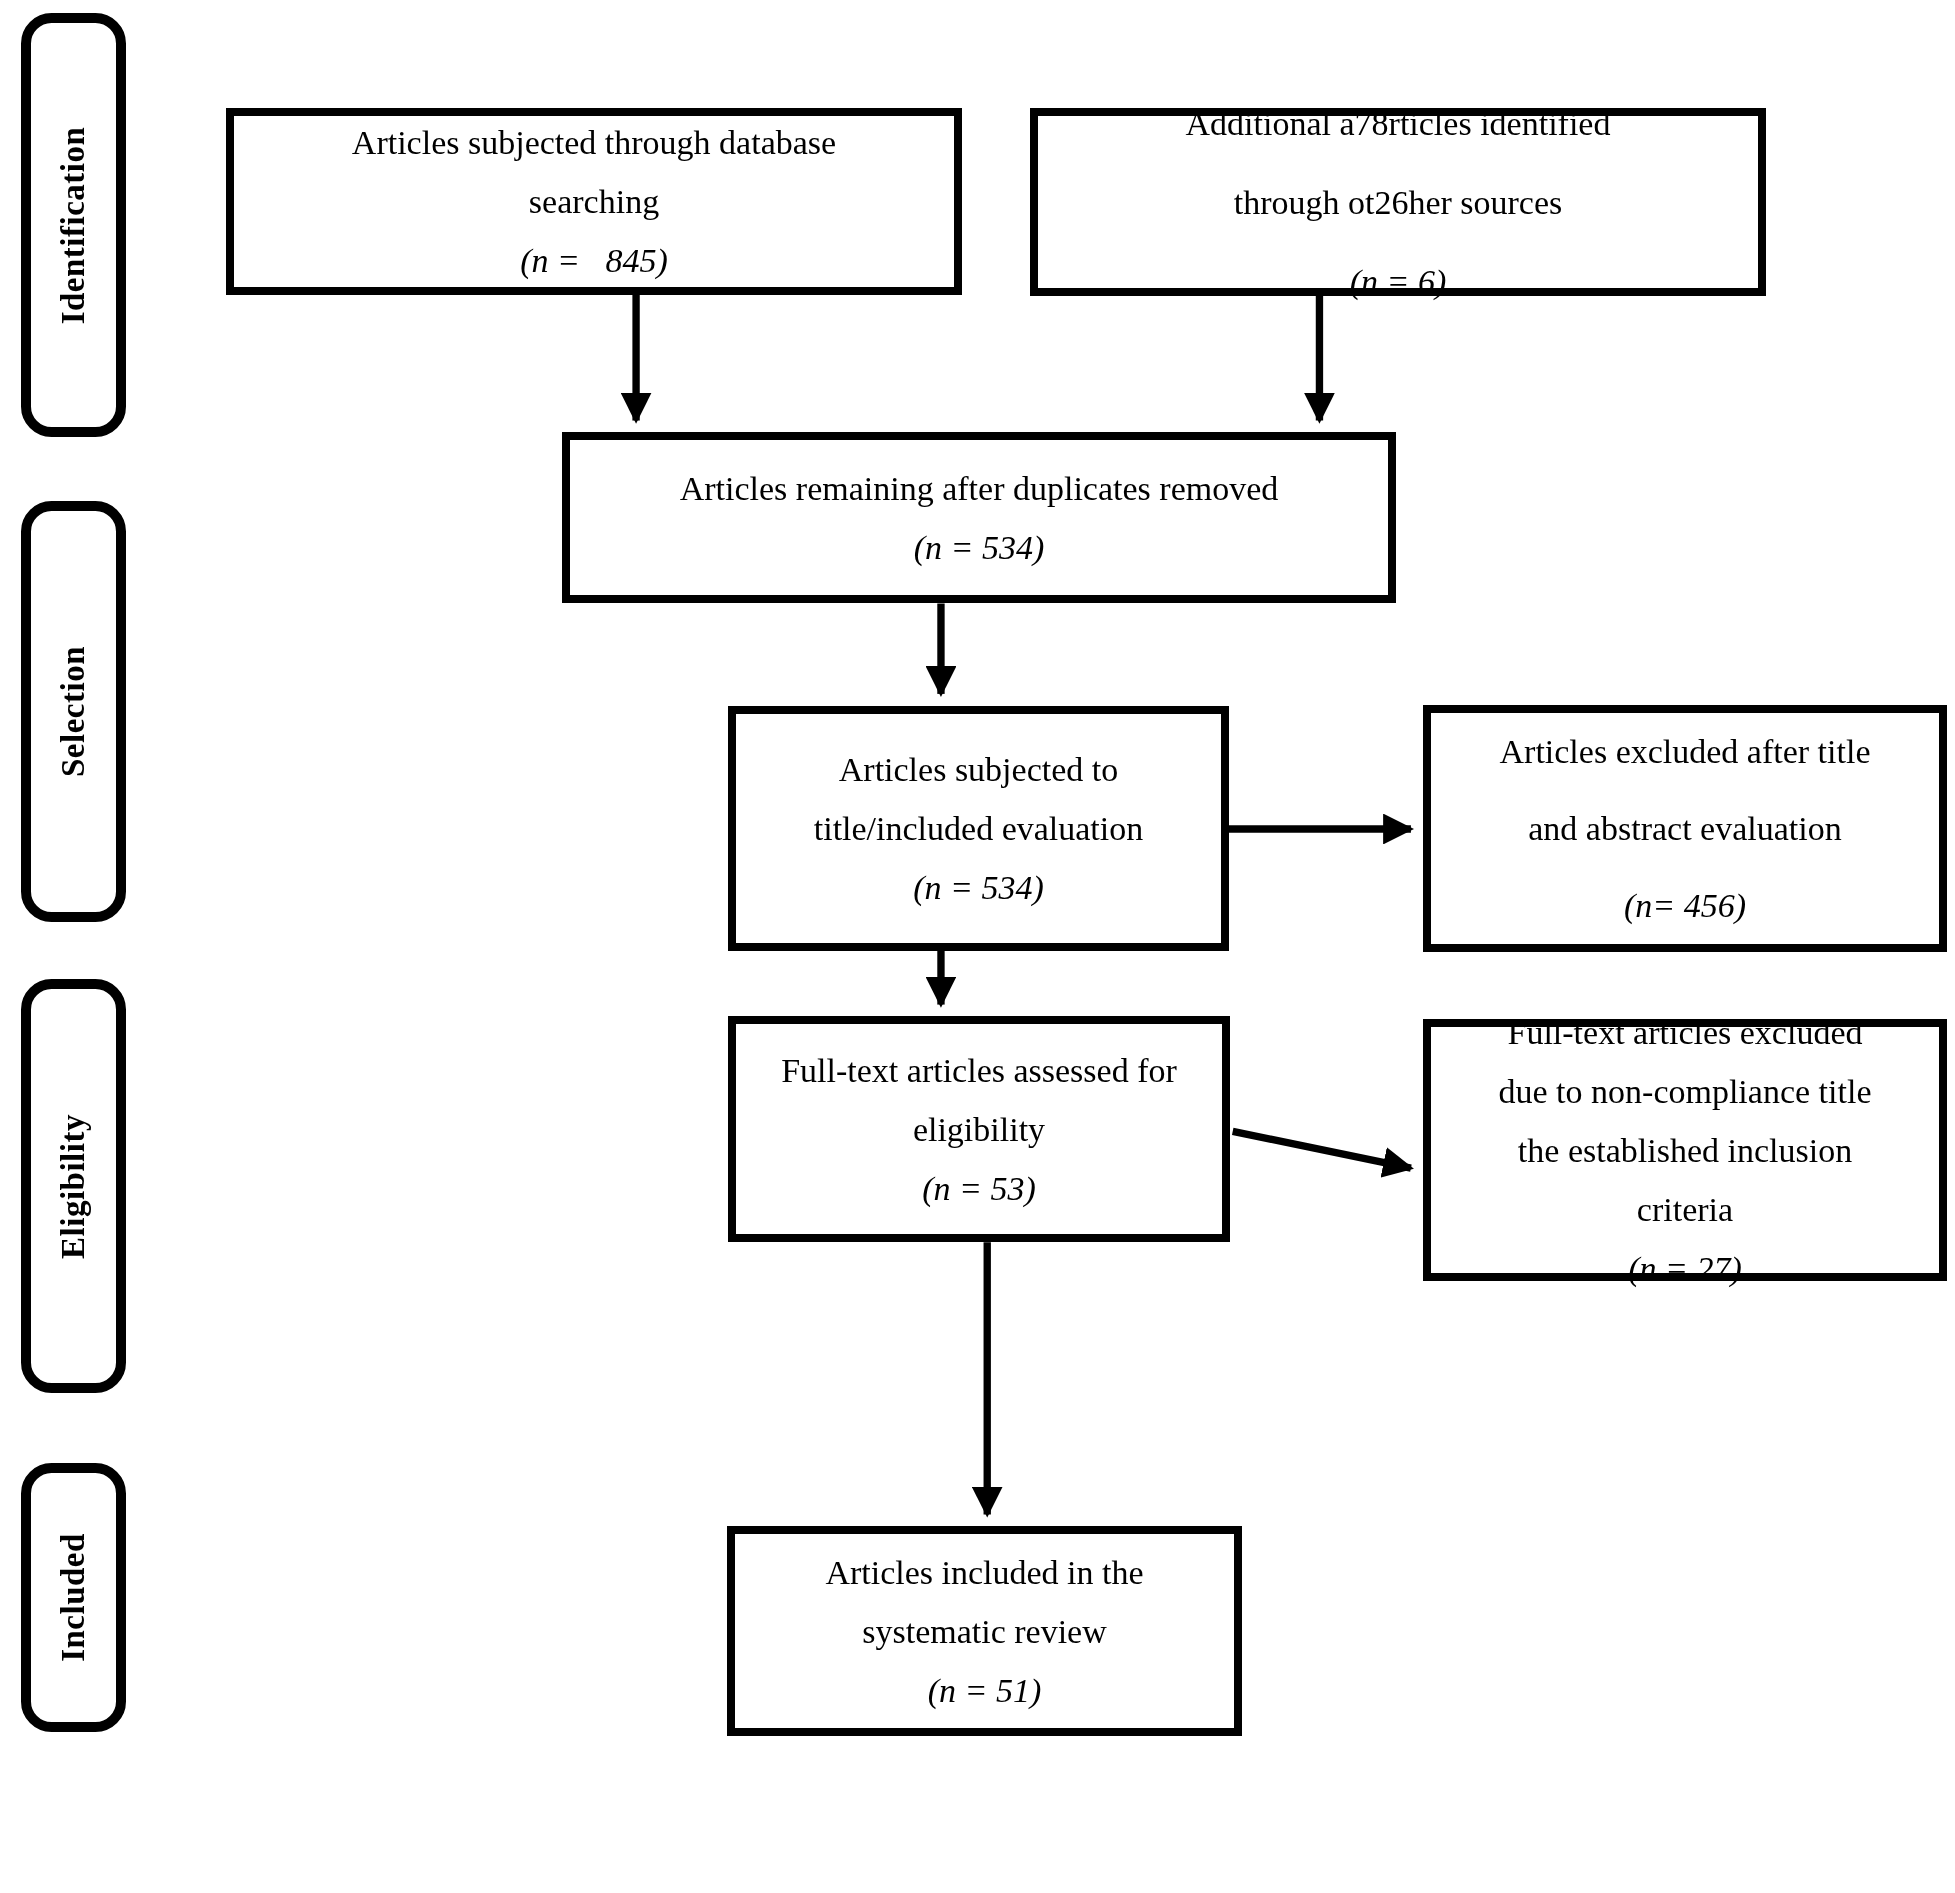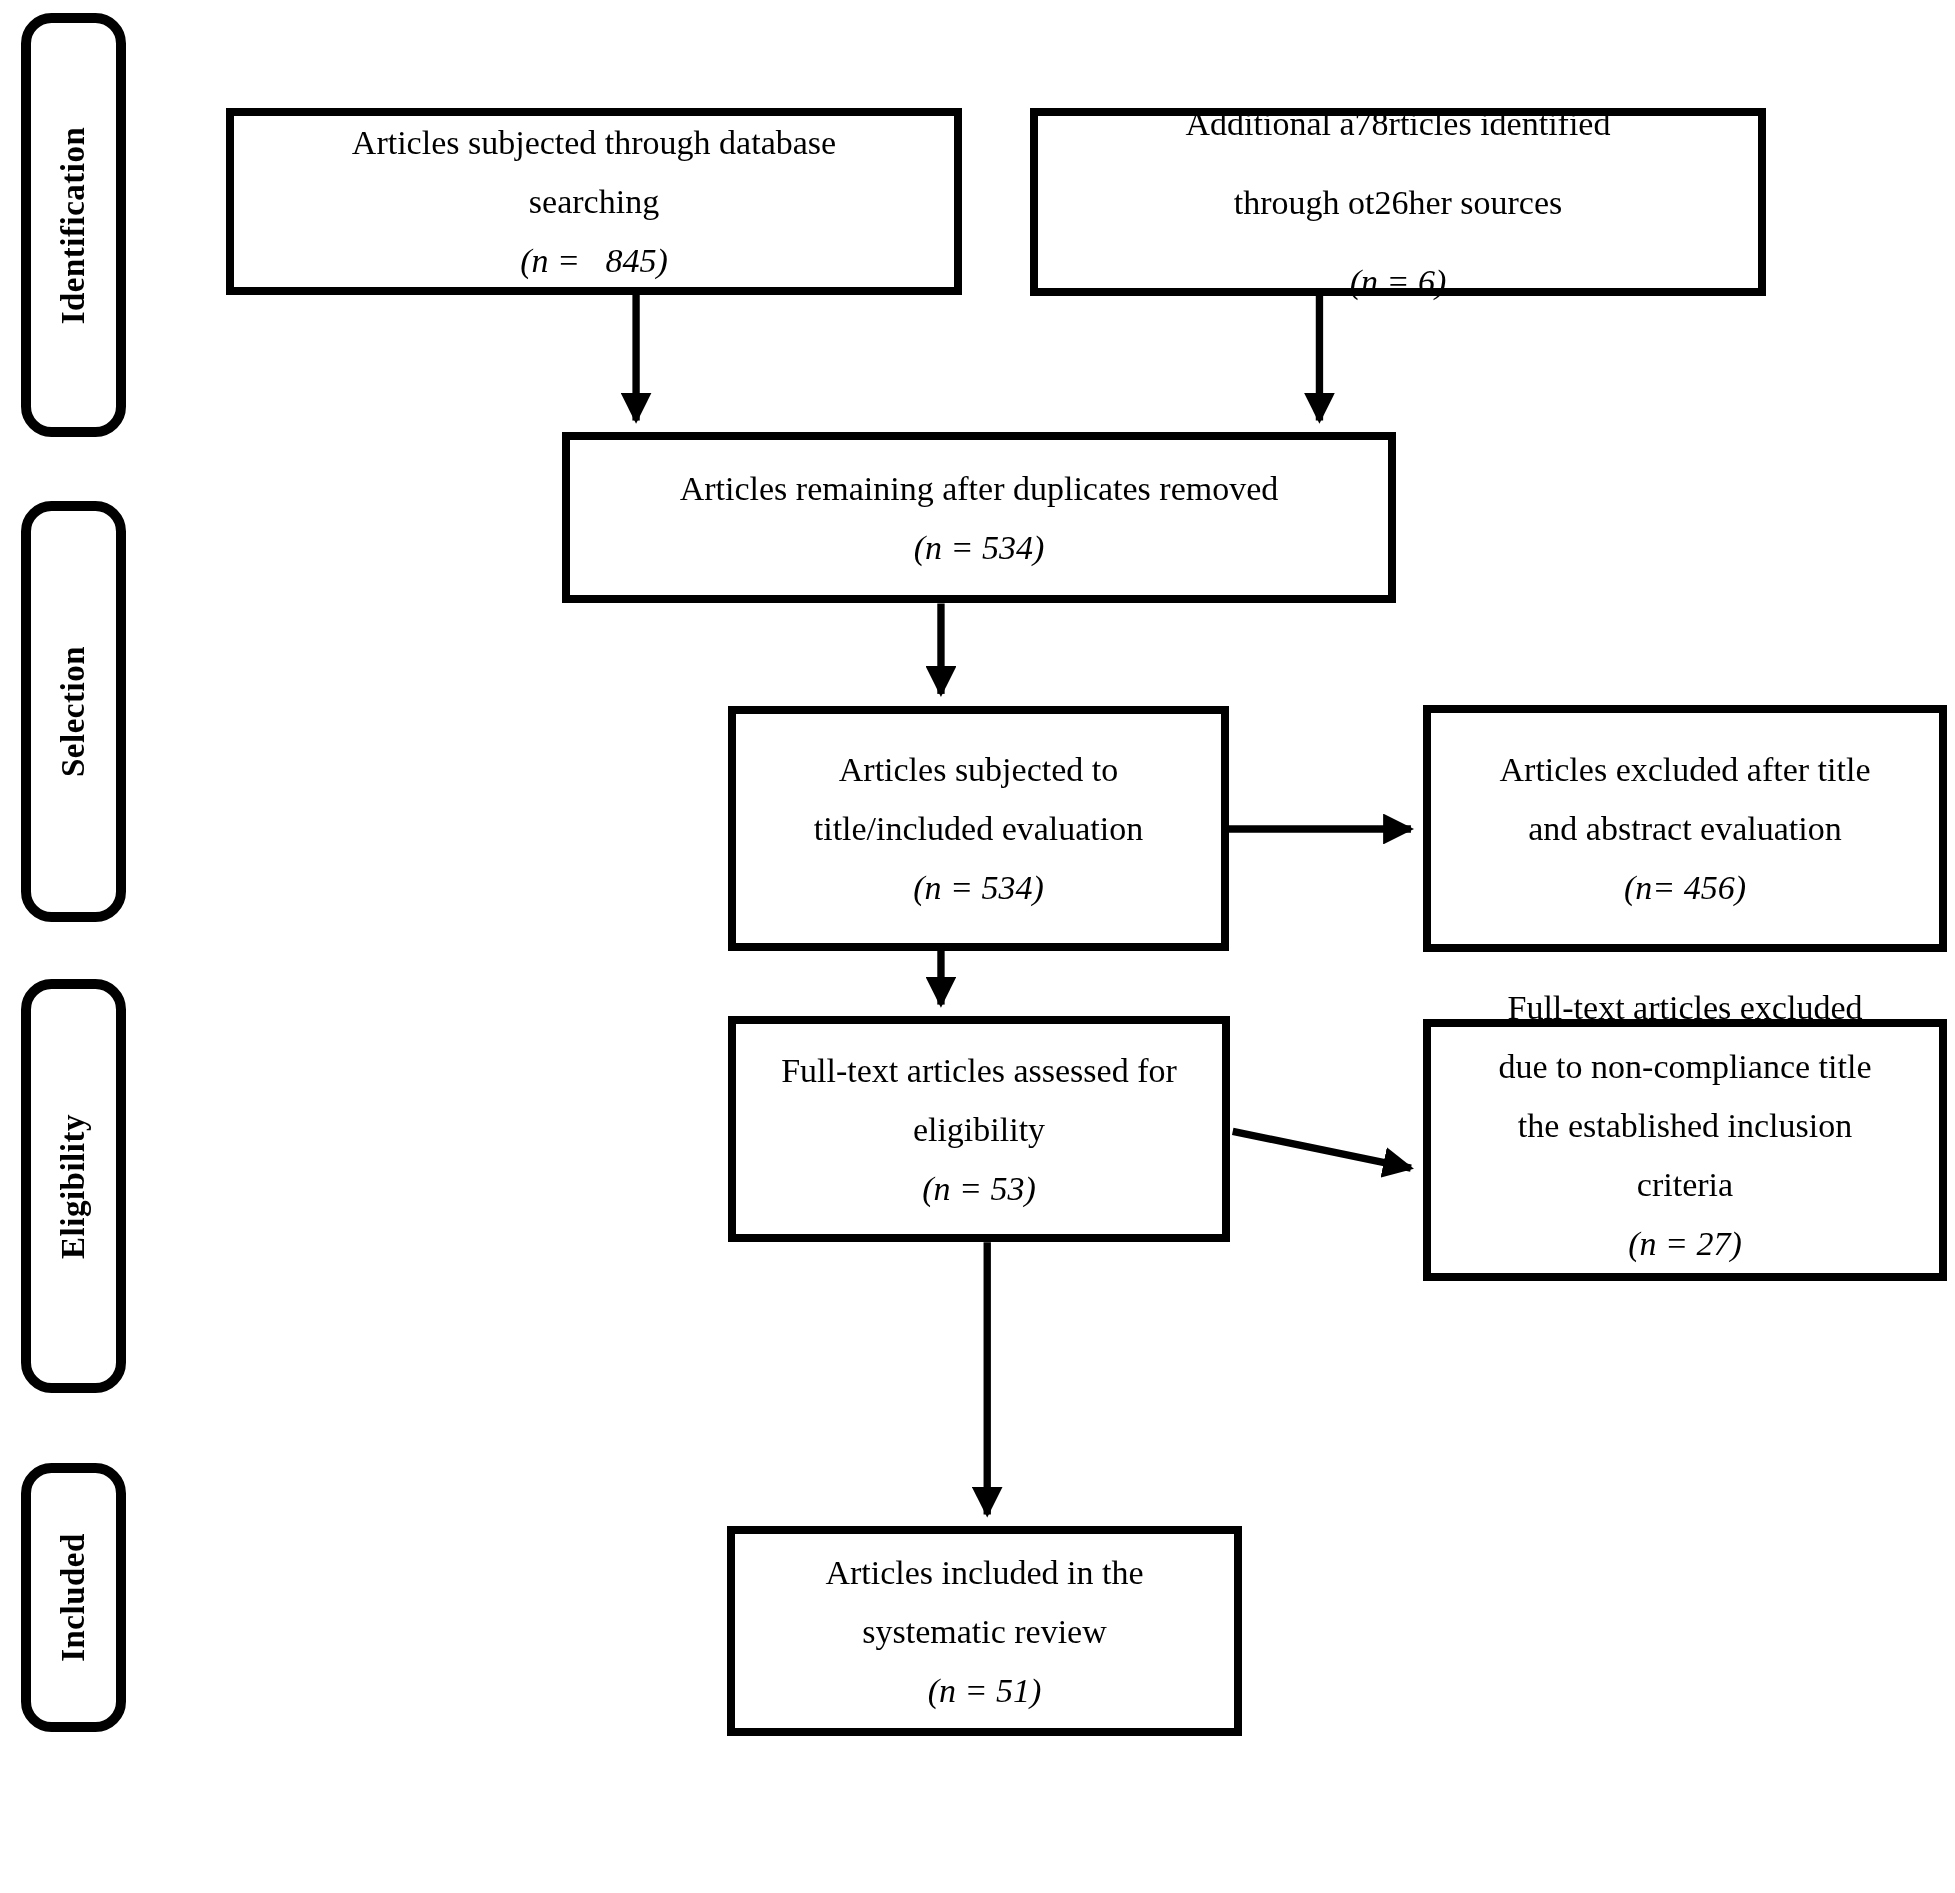--- a/index.html
+++ b/index.html
@@ -55,23 +55,23 @@
     text-align: center;
     font-size: 34px;
     line-height: 59px;
   }
   .fbox .count { white-space: pre-wrap; font-style: italic; }
 
   #box-identified-database { left: 226px;  top: 108px;  width: 736px; height: 187px; }
   #box-identified-other    { left: 1030px; top: 108px;  width: 736px; height: 188px; gap: 20px; }
   #box-duplicates-removed  { left: 562px; top: 432px;  width: 834px; height: 171px; }
   #box-title-abstract      { left: 728px; top: 706px; width: 501px;  height: 245px; }
-  #box-excluded-title      { left: 1423px; top: 705px; width: 524px;  height: 247px; }
+  #box-excluded-title      { left: 1423px; top: 705px; width: 524px;  height: 247px; gap: 18px; }
   #box-fulltext-assessed   { left: 728px; top: 1016px; width: 502px;  height: 226px; }
-  #box-fulltext-excluded   { left: 1423px; top: 1019px; width: 524px;  height: 262px; justify-content: flex-end; }
+  #box-fulltext-excluded   { left: 1423px; top: 1019px; width: 524px;  height: 262px; }
   #box-included-review     { left: 727px; top: 1526px; width: 515px;  height: 210px; }
 
   .arrows {
     position: absolute;
     left: 0;
     top: 0;
     width: 1955px;
     height: 1893px;
     pointer-events: none;
   }

